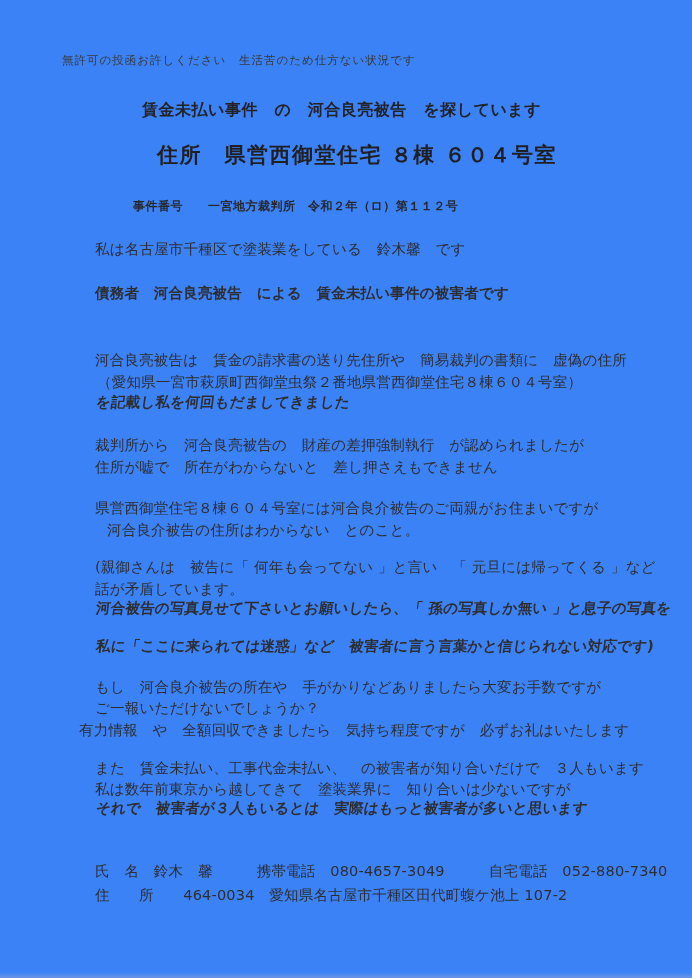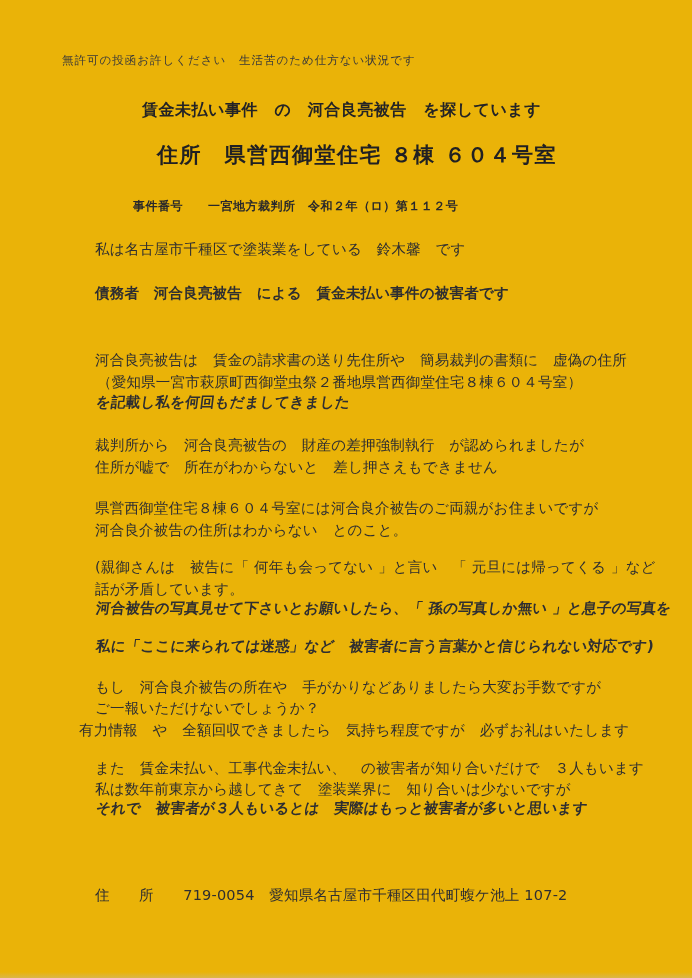--- a/index.html
+++ b/index.html
@@ -5,21 +5,21 @@
   html, body {
     margin: 0;
     padding: 0;
     background: #e9e9e9;
   }
   .page {
     position: relative;
     width: 692px;
     height: 978px;
     margin: 0 auto;
-    background: #eab308;
+    background: #3b82f6;
     overflow: hidden;
     font-family: "DejaVu Sans", sans-serif;
     color: #2d2d30;
   }
   .line {
     position: absolute;
     white-space: pre;
     line-height: 1.2;
   }
   .notice {
@@ -84,31 +84,32 @@
 
 
   <div class="line body" style="left:95px; top:352px">河合良亮被告は　賃金の請求書の送り先住所や　簡易裁判の書類に　虚偽の住所</div>
   <div class="line body" style="left:97px; top:374px">（愛知県一宮市萩原町西御堂虫祭２番地県営西御堂住宅８棟６０４号室）</div>
   <div class="line body slant" style="left:95px; top:394px">を記載し私を何回もだましてきました</div>
 
   <div class="line body" style="left:95px; top:437px">裁判所から　河合良亮被告の　財産の差押強制執行　が認められましたが</div>
   <div class="line body" style="left:95px; top:459px">住所が嘘で　所在がわからないと　差し押さえもできません</div>
 
   <div class="line body" style="left:95px; top:500px">県営西御堂住宅８棟６０４号室には河合良介被告のご両親がお住まいですが</div>
-  <div class="line body" style="left:95px; top:522px">河合良介被告の住所はわからない　とのこと。</div>
+  <div class="line body" style="left:107px; top:522px">河合良介被告の住所はわからない　とのこと。</div>
 
   <div class="line body" style="left:95px; top:559px">(親御さんは　被告に「 何年も会ってない 」と言い　「 元旦には帰ってくる 」など</div>
   <div class="line body" style="left:95px; top:581px">話が矛盾しています。</div>
   <div class="line body slant" style="left:95px; top:600px">河合被告の写真見せて下さいとお願いしたら、「 孫の写真しか無い 」と息子の写真を</div>
   <div class="line body slant" style="left:95px; top:638px">私に「ここに来られては迷惑」など　被害者に言う言葉かと信じられない対応です)</div>
 
   <div class="line body" style="left:95px; top:679px">もし　河合良介被告の所在や　手がかりなどありましたら大変お手数ですが</div>
   <div class="line body" style="left:95px; top:700px">ご一報いただけないでしょうか？</div>
   <div class="line body" style="left:79px; top:722px">有力情報　や　全額回収できましたら　気持ち程度ですが　必ずお礼はいたします</div>
 
   <div class="line body" style="left:95px; top:760px">また　賃金未払い、工事代金未払い、　の被害者が知り合いだけで　３人もいます</div>
   <div class="line body" style="left:95px; top:781px">私は数年前東京から越してきて　塗装業界に　知り合いは少ないですが</div>
   <div class="line body slant" style="left:95px; top:800px">それで　被害者が３人もいるとは　実際はもっと被害者が多いと思います</div>
 
-  <div class="line body" style="left:95px; top:887px">住　　所　　719-0054　愛知県名古屋市千種区田代町蝮ケ池上 107-2</div>
+  <div class="line body" style="left:95px; top:863px">氏　名　鈴木　馨　　　携帯電話　080-4657-3049　　　自宅電話　052-880-7340</div>
+  <div class="line body" style="left:95px; top:887px">住　　所　　464-0034　愛知県名古屋市千種区田代町蝮ケ池上 107-2</div>
 
   <div class="scan-edge"></div>
 </div>
 
 </body></html>

